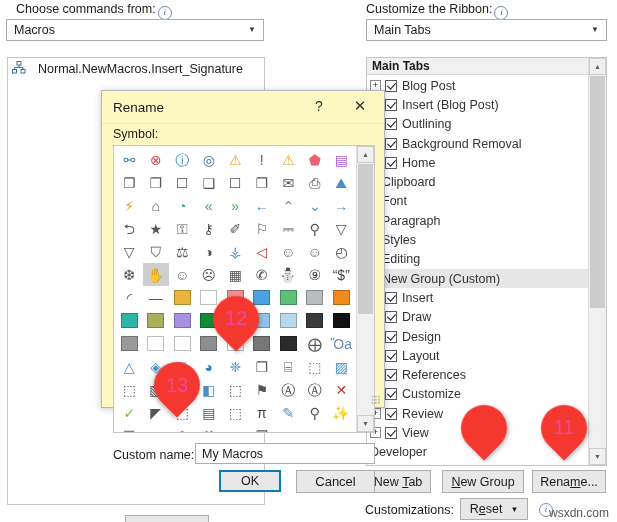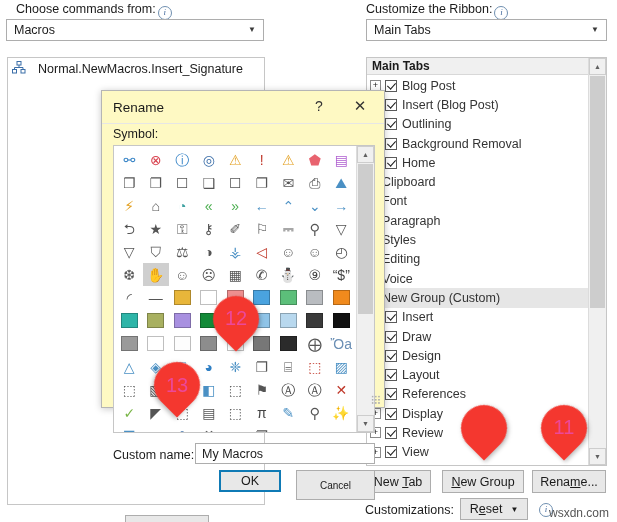--- a/index.html
+++ b/index.html
@@ -116,23 +116,23 @@
     position:absolute;left:93px;top:352px;width:180px;height:21px;
     border:1px solid #adadad;background:#fff;box-sizing:border-box;
     font-family:"Liberation Sans",sans-serif;font-size:12.5px;color:#1b1b1b;padding-left:6px;
   }
   #ok-button{
     position:absolute;left:117px;top:379px;width:62px;height:22px;
     background:#e8e8e8;border:2px solid #0f7ab5;box-sizing:border-box;
     display:flex;align-items:center;justify-content:center;font-size:12.5px;color:#1b1b1b;
   }
   #cancel-button{
-    position:absolute;left:194px;top:379px;width:79px;height:30px;
+    position:absolute;left:194px;top:379px;width:79px;height:23px;
     background:#e8e8e8;border:1px solid #adadad;box-sizing:border-box;
-    display:flex;align-items:center;justify-content:center;font-size:10px;color:#1b1b1b;
+    display:flex;align-items:center;justify-content:center;font-size:13px;color:#1b1b1b;
   }
   #resize-grip{position:absolute;right:3px;bottom:2px;width:10px;height:10px;
     background-image:radial-gradient(#b0b0b0 35%,transparent 36%);background-size:3.2px 3.2px;}
 
   
   .pin{position:absolute;width:46px;height:62px;}
   .pin .body{
     position:absolute;left:0;top:0;width:46px;height:46px;background:#f4372f;border-radius:50% 50% 50% 0;
     transform:rotate(-45deg);filter:drop-shadow(0 2px 2px rgba(0,0,0,.28));
   }
@@ -225,24 +225,20 @@
         <span>Paragraph</span>
       </div>
       <div class="node lvl1">
         <span class="exp">+</span>
         <span>Styles</span>
       </div>
       <div class="node lvl1">
         <span class="exp">+</span>
         <span>Editing</span>
       </div>
-      <div class="node lvl1">
-        <span class="exp">+</span>
-        <span>Voice</span>
-      </div>
       <div class="node lvl1 sel">
         <span class="exp blank"></span>
         <span>New Group (Custom)</span>
       </div>
       <div class="node lvl0">
         <span class="exp">+</span>
         <span class="cb checked"></span>
         <span>Insert</span>
       </div>
       <div class="node lvl0">
@@ -261,21 +257,21 @@
         <span>Layout</span>
       </div>
       <div class="node lvl0">
         <span class="exp">+</span>
         <span class="cb checked"></span>
         <span>References</span>
       </div>
       <div class="node lvl0">
         <span class="exp">+</span>
         <span class="cb checked"></span>
-        <span>Display</span>
+        <span>Customize</span>
       </div>
       <div class="node lvl0">
         <span class="exp">+</span>
         <span class="cb checked"></span>
         <span>Review</span>
       </div>
       <div class="node lvl0">
         <span class="exp">+</span>
         <span class="cb checked"></span>
         <span>View</span>

